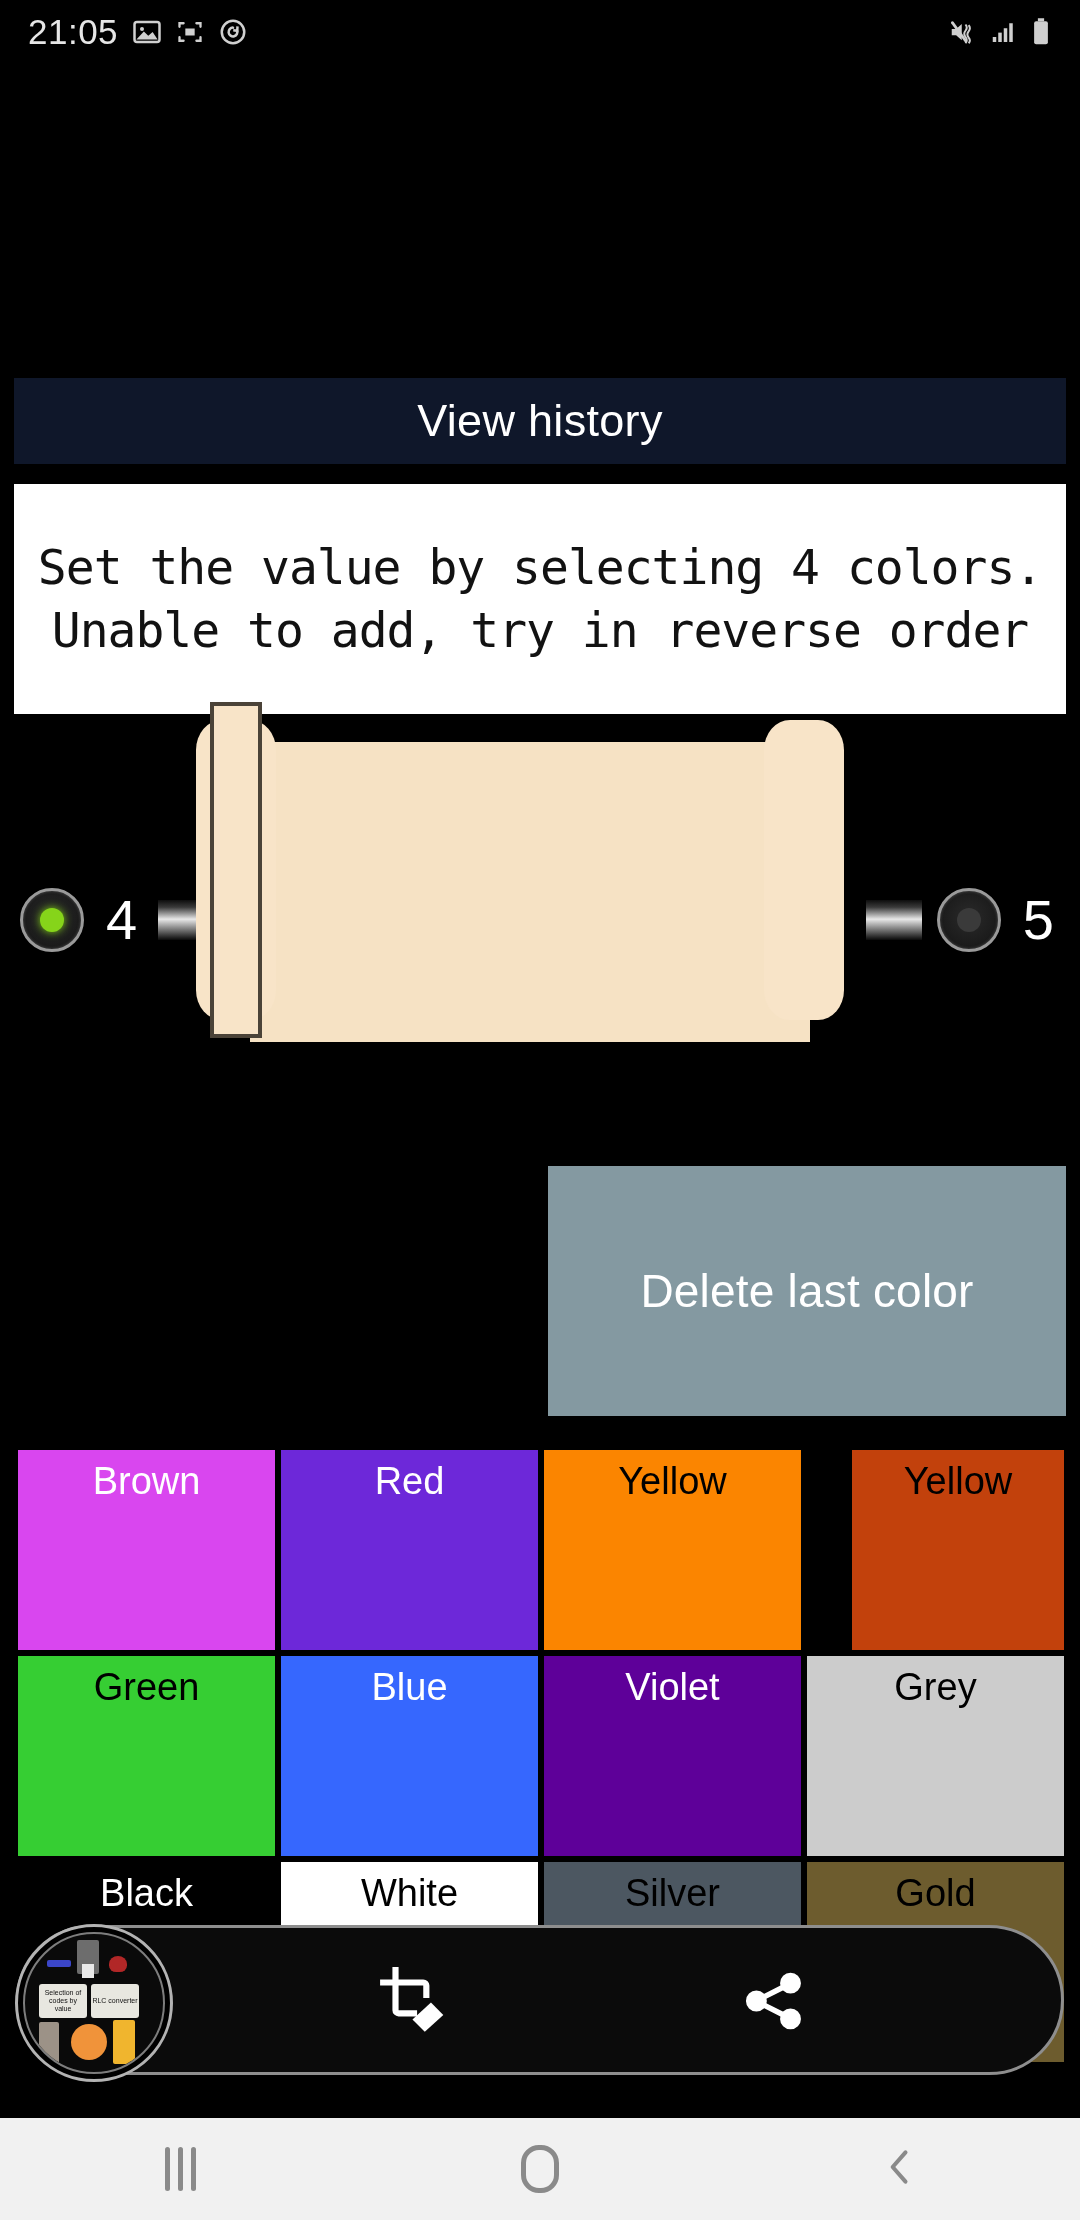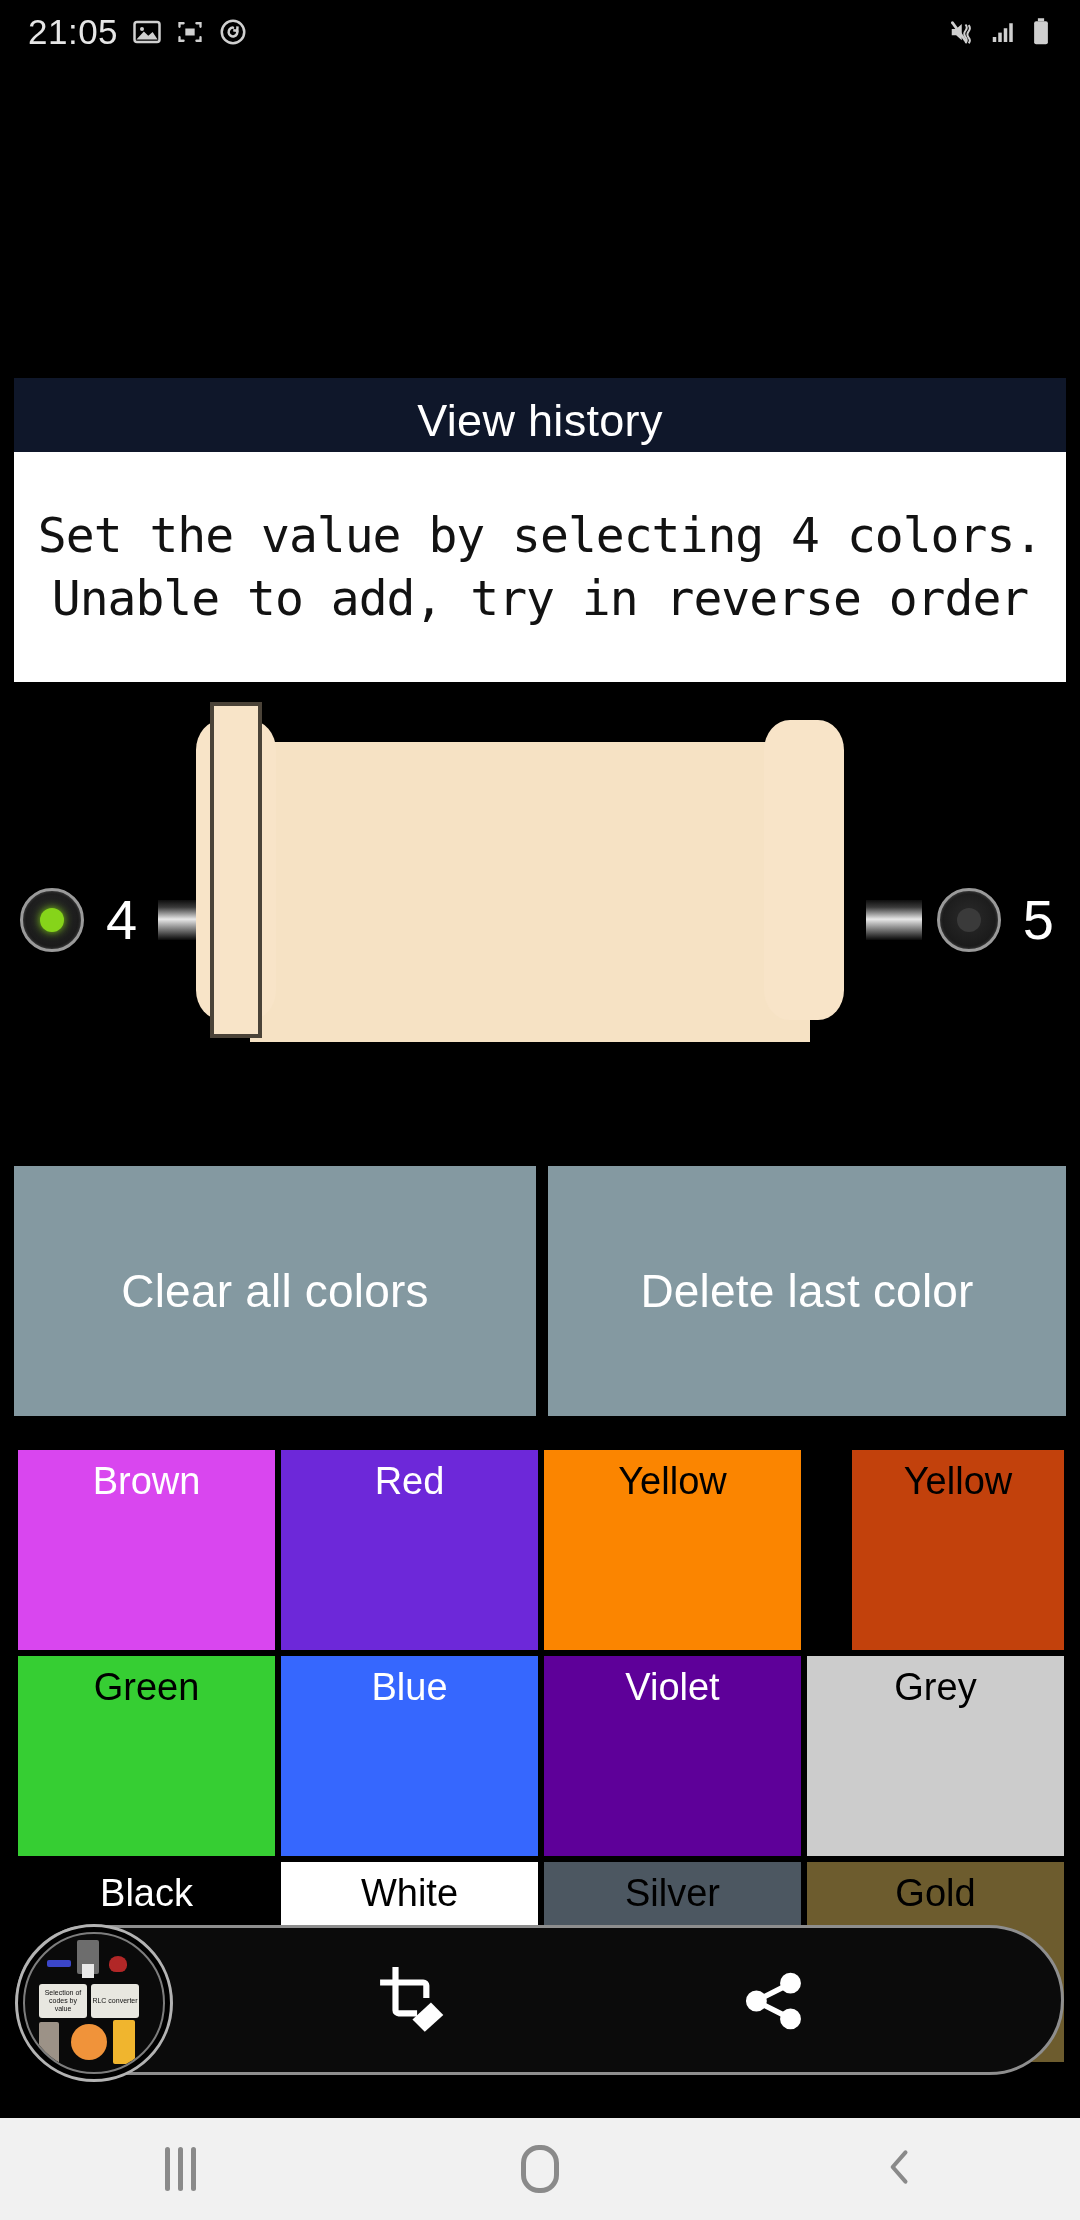--- a/index.html
+++ b/index.html
@@ -27,21 +27,21 @@
     position:absolute; left:14px; top:378px; width:1052px; height:86px;
     background:#0f172a; display:flex; align-items:center; justify-content:center;
   }
   .history-btn span {
     color:#ffffff; font-size:45px; font-family:"Liberation Sans", sans-serif;
     font-weight:400; letter-spacing:0.3px;
   }
 
   
   .msg-panel {
-    position:absolute; left:14px; top:452px; width:1052px; height:230px;
+    position:absolute; left:14px; top:484px; width:1052px; height:230px;
     background:#ffffff; display:flex; align-items:center; justify-content:center;
   }
   .msg-panel p {
     color:#121212; font-size:48px; line-height:1.32; text-align:center;
     font-family:"DejaVu Sans Mono", monospace; letter-spacing:-1px;
     padding:0 16px;
   }
 
   
   .resistor-area {
@@ -232,23 +232,20 @@
 
     <div class="led-wrap right">
       <div class="led">
         <div class="led-dot off"></div>
       </div>
       <div class="led-num">5</div>
     </div>
   </div>
 
   <div class="action-row">
-    <div class="action-btn clear">
-      <span>Clear all colors</span>
-    </div>
     <div class="action-btn delete">
       <span>Delete last color</span>
     </div>
   </div>
 
   <div class="color-grid" id="color-grid">
       <div class="color-tile" style="background: #d946ef;">
         <span style="color: rgb(255, 255, 255);">Brown</span>
       </div>
       <div class="color-tile" style="background: #6d28d9;">

